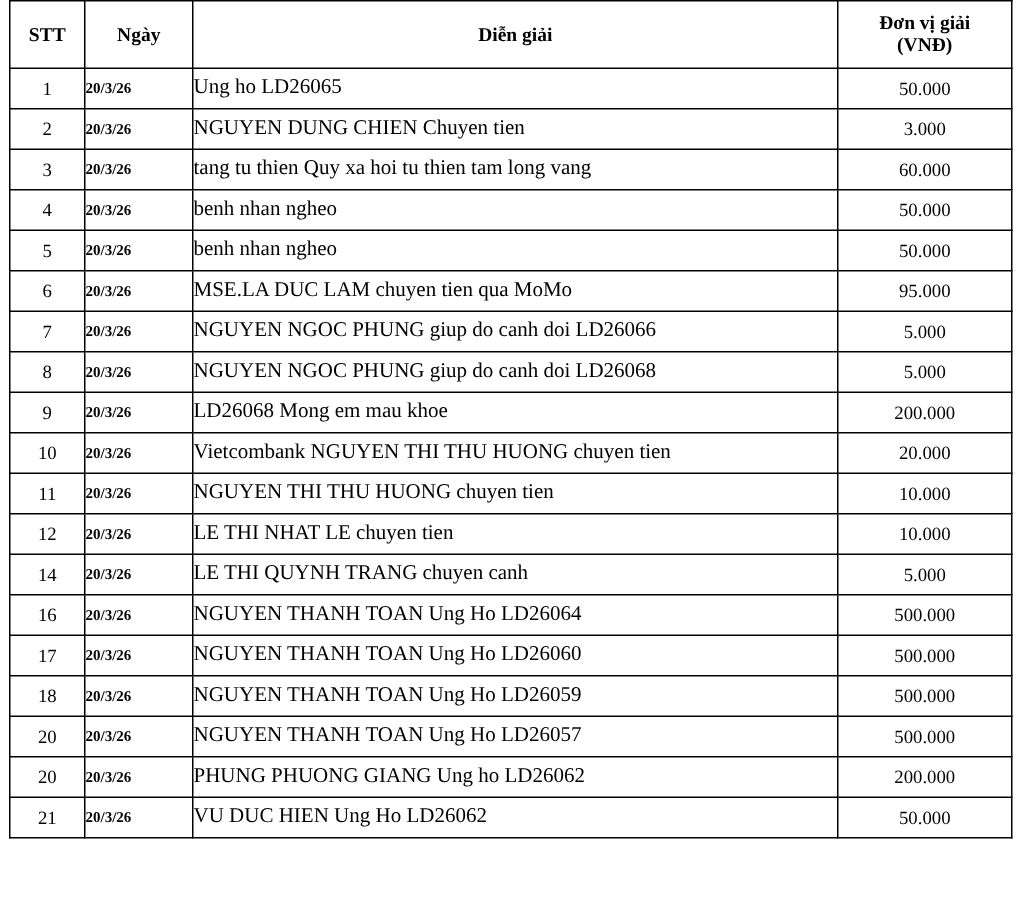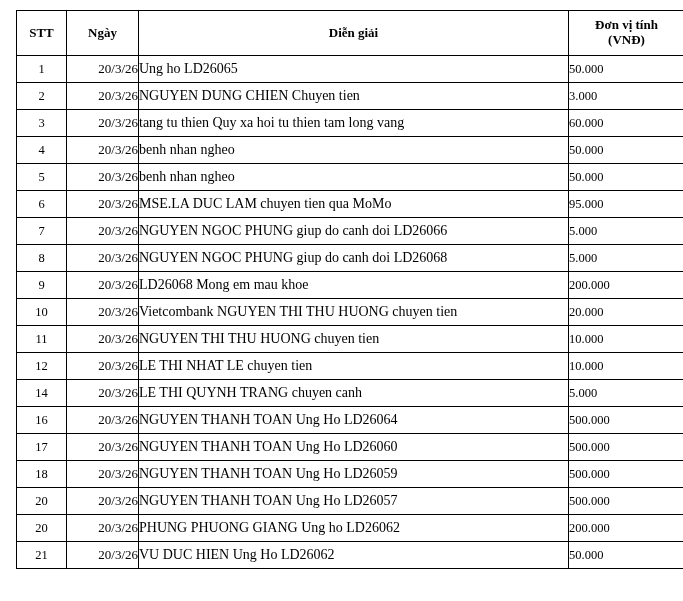--- a/index.html
+++ b/index.html
@@ -11,21 +11,21 @@
     width: 683px;
     height: 601px;
     font-family: "Liberation Serif", serif;
     color: #000000;
     overflow: hidden;
   }
   .sheet {
     width: 683px;
     height: 601px;
     box-sizing: border-box;
-    padding: 10px;
+    padding: 0;
   }
   table.donations {
     border-collapse: collapse;
     table-layout: fixed;
     width: 668px;
     margin: 0 0 0 6px;
     font-size: 12.5px;
   }
   table.donations th,
   table.donations td {
@@ -47,32 +47,34 @@
   col.c-amount { width: 116px; }
 
   tbody td {
     height: 26px;
   }
   td.stt {
     text-align: center;
     font-size: 12.5px;
   }
   td.date {
-    text-align: right;
-    font-size: 13px;
+    text-align: left;
+    font-size: 10px;
     white-space: nowrap;
+    font-weight: bold;
   }
   td.desc {
     text-align: left;
     padding-left: 4px;
     font-size: 14px;
     white-space: nowrap;
     overflow: hidden;
   }
   td.amount {
+    text-align: center;
     font-size: 12.5px;
     white-space: nowrap;
   }
   .unit-line2 { display: block; }
 </style>
 </head>
 <body>
 
 <div class="sheet">
   <table class="donations">
@@ -81,21 +83,21 @@
       <col class="c-date">
       <col class="c-desc">
       <col class="c-amount">
     </colgroup>
     <thead>
       <tr>
         <th>STT</th>
         <th>Ngày</th>
         <th>Diễn giải</th>
         <th>
-          <span>Đơn vị tính</span>
+          <span>Đơn vị giải</span>
           <span class="unit-line2">(VNĐ)</span>
         </th>
       </tr>
     </thead>
     <tbody>
       <tr>
         <td class="stt">1</td>
         <td class="date">20/3/26</td>
         <td class="desc">Ung ho LD26065</td>
         <td class="amount">50.000</td>

